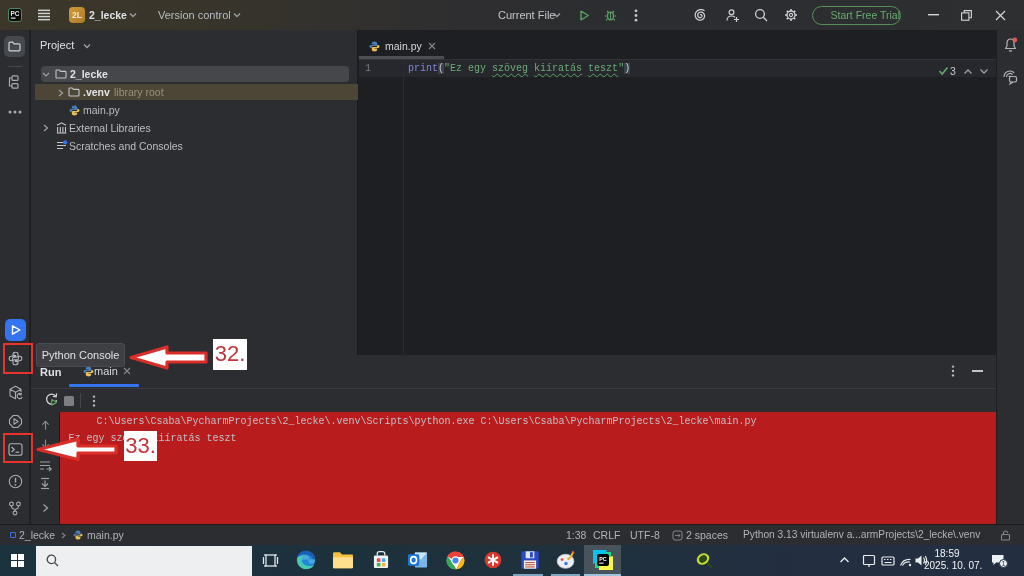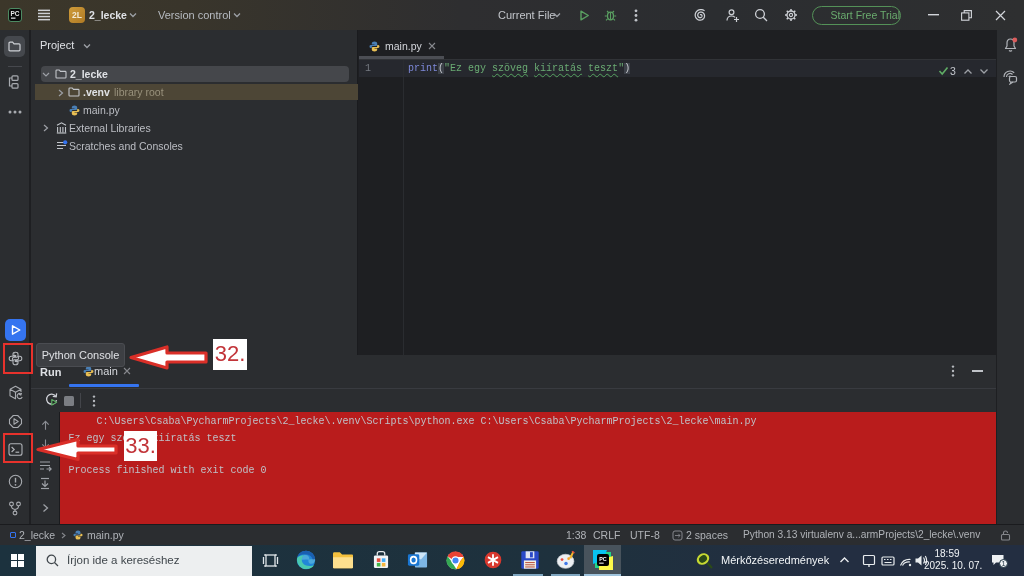--- a/index.html
+++ b/index.html
@@ -326,21 +326,20 @@
       <path d="M2 1.5 L10 1.5" stroke="#9da0a6" stroke-width="1.2"></path>
       <path d="M6 3.5 L6 9 M3 6.5 L6 9.5 L9 6.5" fill="none" stroke="#9da0a6" stroke-width="1.2"></path>
       <path d="M2 11.5 L10 11.5" stroke="#9da0a6" stroke-width="1.2"></path>
     </svg>
   <svg class="abs" style="left:11px;top:148px" width="7" height="10" viewBox="0 0 7 10">
       <path d="M1.5 1.5 L5.5 5 L1.5 8.5" stroke="#9da0a6" stroke-width="1.3" fill="none"></path>
     </svg>
 
   <div class="abs mono" style="left:37.5px;top:59px;font-size:10px;line-height:15px;color:#bfc1c7;white-space:pre;margin-left:28px;">C:\Users\Csaba\PycharmProjects\2_lecke\.venv\Scripts\python.exe C:\Users\Csaba\PycharmProjects\2_lecke\main.py</div>
   <div class="abs mono" style="left:37.5px;top:76px;font-size:10px;line-height:15px;color:#bfc1c7;white-space:pre;">Ez egy szöveg kiíratás teszt</div>
-  <div class="abs mono" style="left:37.5px;top:108px;font-size:10px;line-height:15px;color:#bfc1c7;white-space:pre;">Process finished with exit code 0</div>
 </div>
 
 <div class="abs" id="statusbar">
   <div class="abs" style="left:10px;top:7px;width:6px;height:6px;border:1.3px solid #3574f0;border-radius:1px;"></div>
   <div class="abs sb-text" style="left:19px;top:0;">2_lecke</div>
   <svg class="abs" style="left:61px;top:7px" width="5" height="7" viewBox="0 0 5 7">
       <path d="M1 1 L4 3.5 L1 6" stroke="#85878c" stroke-width="1.1" fill="none"></path>
     </svg>
   <svg class="abs" style="left:73px;top:5px" width="10" height="10" viewBox="0 0 11 11">
     <path d="M5.5 0.5 Q2.8 0.5 2.8 2.2 L2.8 3.6 L5.5 3.6 L5.5 4.1 L1.9 4.1 Q0.5 4.1 0.5 5.5 Q0.5 7 1.9 7 L2.8 7 L2.8 5.8 Q2.8 4.9 3.8 4.9 L7 4.9 Q8.2 4.9 8.2 3.9 L8.2 2.2 Q8.2 0.5 5.5 0.5 Z" fill="#4a7fb5"></path>
@@ -370,21 +369,20 @@
       <rect x="7" y="0" width="6" height="6" fill="#fff"></rect>
     <rect x="0" y="7" width="6" height="6" fill="#fff"></rect>
       <rect x="7" y="7" width="6" height="6" fill="#fff"></rect>
   </svg>
 
   <div class="abs" style="left:36px;top:1px;width:216px;height:30px;background:#edeff0;"></div>
   <svg class="abs" style="left:46px;top:9px" width="13" height="13" viewBox="0 0 13 13">
     <circle cx="5.4" cy="5.4" r="4.2" fill="none" stroke="#40474c" stroke-width="1.3"></circle>
     <path d="M8.5 8.5 L12 12" stroke="#40474c" stroke-width="1.3"></path>
   </svg>
-  <div class="abs" style="left:67px;top:0;font-size:11.5px;color:#3f464b;line-height:31px;">Írjon ide a kereséshez</div>
 
   <svg class="abs" style="left:262px;top:7px" width="17" height="17" viewBox="0 0 17 17">
     <rect x="4" y="3" width="9" height="11" fill="none" stroke="#dfe5e8" stroke-width="1.3"></rect>
     <path d="M1.5 5 L1.5 12 M15.5 5 L15.5 12" stroke="#dfe5e8" stroke-width="1.3"></path>
     <path d="M13 3 L14.8 3 M13 14 L14.8 14 M2.2 3 L4 3 M2.2 14 L4 14" stroke="#dfe5e8" stroke-width="1.3"></path>
   </svg>
 
   <svg class="abs" style="left:295px;top:4px" width="22" height="22" viewBox="0 0 24 24">
     <circle cx="12" cy="12" r="10" fill="#2187d8"></circle>
     <path d="M22 11.2 C21.6 6 17.4 2 12 2 C7 2 3.4 5 2.3 9.6 C4.3 6.8 7.5 5.6 10.5 5.6 C16.5 5.6 19.5 9.3 19.4 12.6 Z" fill="#1a5fb0"></path>
@@ -457,21 +455,20 @@
 
   <div class="abs" style="left:513px;top:29px;width:30px;height:2px;background:#7fa6c0;"></div>
   <div class="abs" style="left:551px;top:29px;width:29px;height:2px;background:#7fa6c0;"></div>
   <div class="abs" style="left:584px;top:29px;width:37px;height:2px;background:#9fc3dc;"></div>
 
   <svg class="abs" style="left:695px;top:6px" width="19" height="19" viewBox="0 0 19 19">
     <ellipse cx="8" cy="8" rx="6.5" ry="5.5" transform="rotate(-35 8 8)" fill="#c6d932"></ellipse>
     <ellipse cx="8" cy="8" rx="4.2" ry="3.4" transform="rotate(-35 8 8)" fill="#2c4a18"></ellipse>
     <path d="M12.5 12 L17 17" stroke="#2c4a18" stroke-width="2.2"></path>
   </svg>
-  <div class="abs" style="left:721px;top:0;font-size:11px;color:#f2f5f7;line-height:31px;">Mérkőzéseredmények</div>
 
   <svg class="abs" style="left:839px;top:11px" width="11" height="8" viewBox="0 0 11 8">
       <path d="M1.5 6 L5.5 2 L9.5 6" stroke="#e8ecee" stroke-width="1.4" fill="none"></path>
     </svg>
   <svg class="abs" style="left:862px;top:9px" width="14" height="13" viewBox="0 0 14 13">
     <rect x="1.5" y="1.5" width="11" height="9" rx="1" fill="none" stroke="#e8ecee" stroke-width="1.2"></rect>
     <circle cx="7" cy="12" r="0.9" fill="#e8ecee"></circle>
   </svg>
   <svg class="abs" style="left:881px;top:9px" width="14" height="13" viewBox="0 0 14 13">
     <rect x="1" y="3" width="12" height="8" rx="1" fill="none" stroke="#e8ecee" stroke-width="1.2"></rect>

